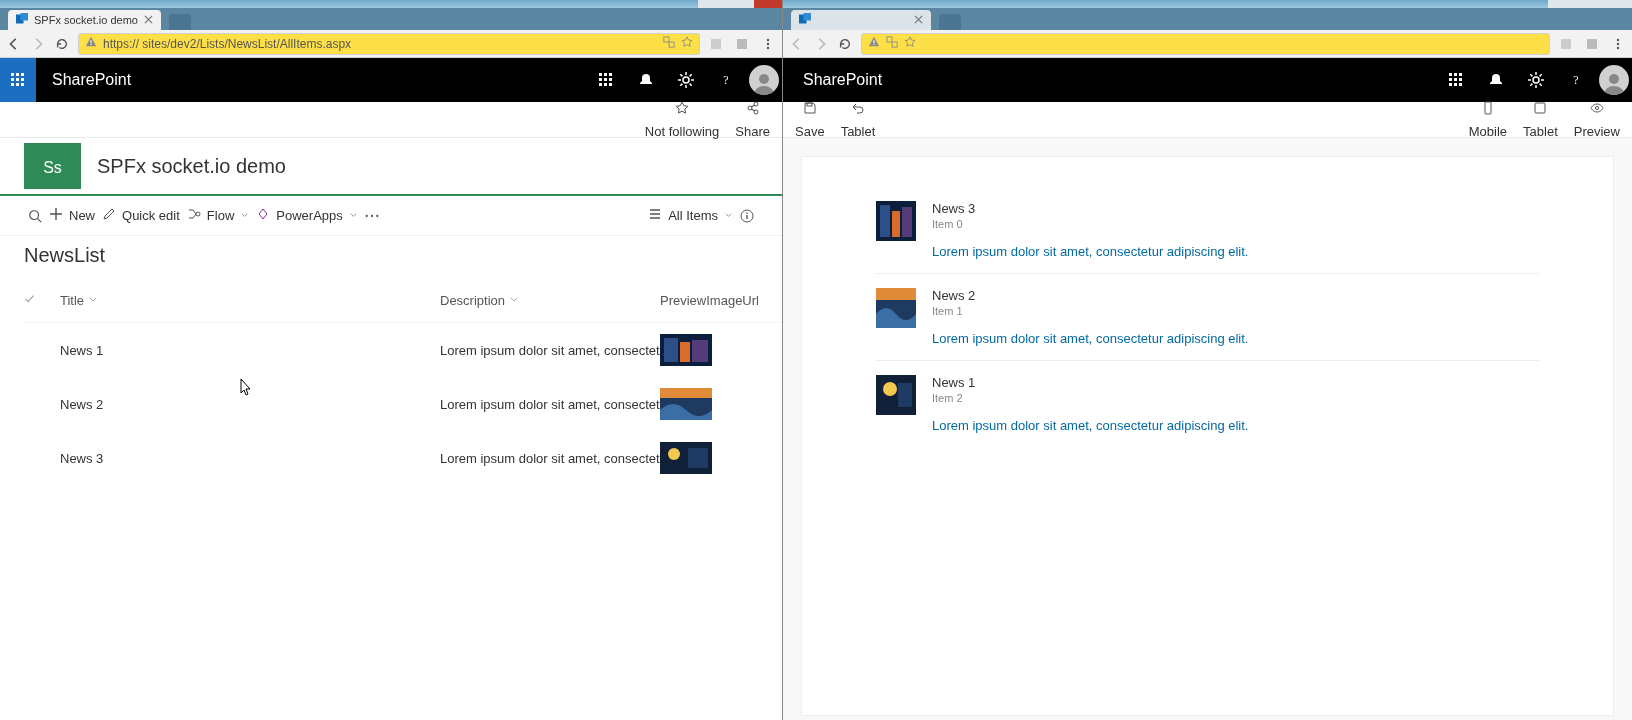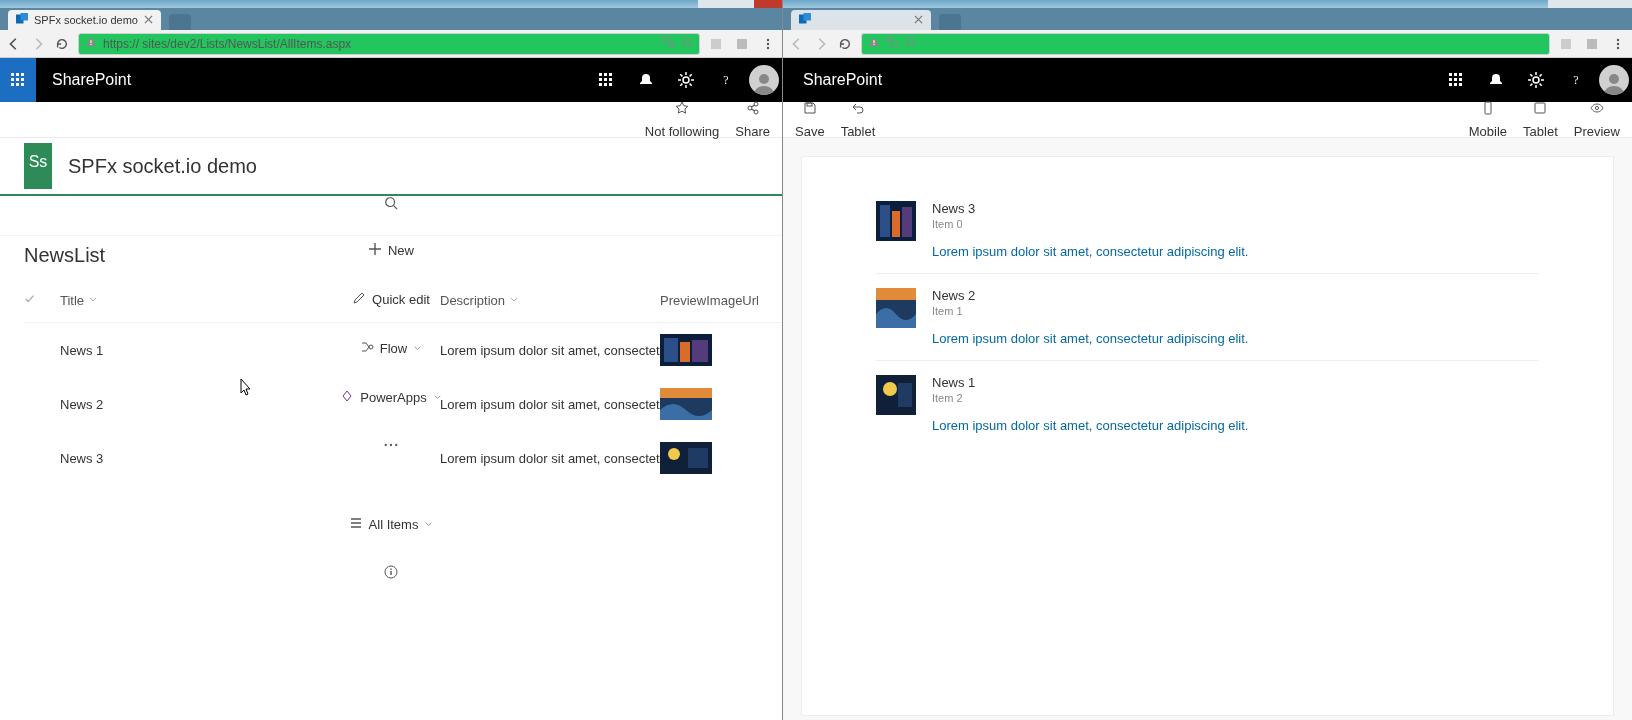--- a/index.html
+++ b/index.html
@@ -63,21 +63,21 @@
     display: flex;
     align-items: center;
     padding: 0 6px;
     gap: 8px;
   }
   .nav-icon { width: 16px; height: 16px; display: flex; align-items: center; justify-content: center; color: #555; }
   .nav-icon svg { width: 14px; height: 14px; }
   .omnibox {
     flex: 1;
     height: 22px;
-    background: #22c55e;
+    background: #fde047;
     border: 1px solid #d0d0d0;
     border-radius: 3px;
     display: flex;
     align-items: center;
     padding: 0 6px;
     font-size: 12px;
     color: #555;
     gap: 6px;
     overflow: hidden;
   }
@@ -124,37 +124,36 @@
   
   .site-header {
     height: 58px;
     display: flex;
     align-items: center;
     padding: 0 0 0 24px;
     gap: 16px;
     border-bottom: 2px solid #2e8b57;
   }
   .site-logo {
-    width: 28px; height: 46px; background: #2e8b57;
+    width: 57px; height: 46px; background: #2e8b57;
     color: #fff; display: flex; align-items: flex-end; justify-content: center;
-    font-size: 16px; padding-bottom: 18px;
+    font-size: 16px; padding-bottom: 12px;
   }
   .site-title { font-size: 20px; font-weight: 300; color: #333; }
 
   
   .list-toolbar {
     height: 40px;
     display: flex;
     align-items: center;
     padding: 0 28px;
-    gap: 32px;
+    gap: 7px;
     font-size: 13px;
     color: #333;
     border-bottom: 1px solid #f2f2f2;
-    flex-direction: column;
   }
   .lt-item { display: flex; align-items: center; gap: 6px; cursor: pointer; }
   .lt-item svg { width: 14px; height: 14px; }
   .lt-chevron svg { width: 9px; height: 9px; }
   .list-toolbar .spacer { flex: 1; }
 
   
   .list-body { flex: 1; overflow: auto; padding: 8px 0 0 24px; position: relative; }
   .list-name { font-size: 20px; font-weight: 300; color: #333; margin-bottom: 12px; }
   .list-table { width: 100%; }

